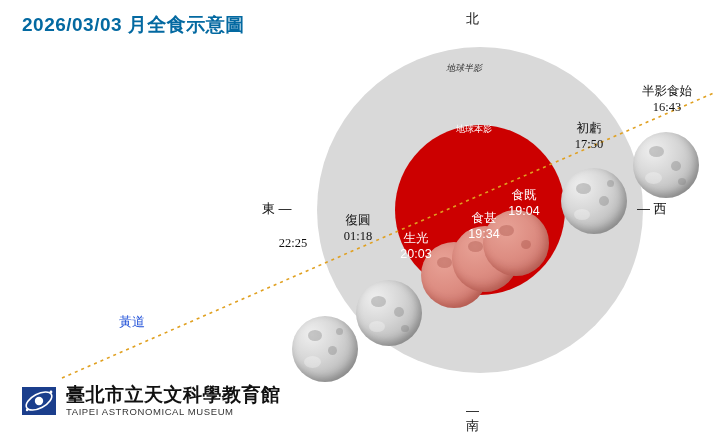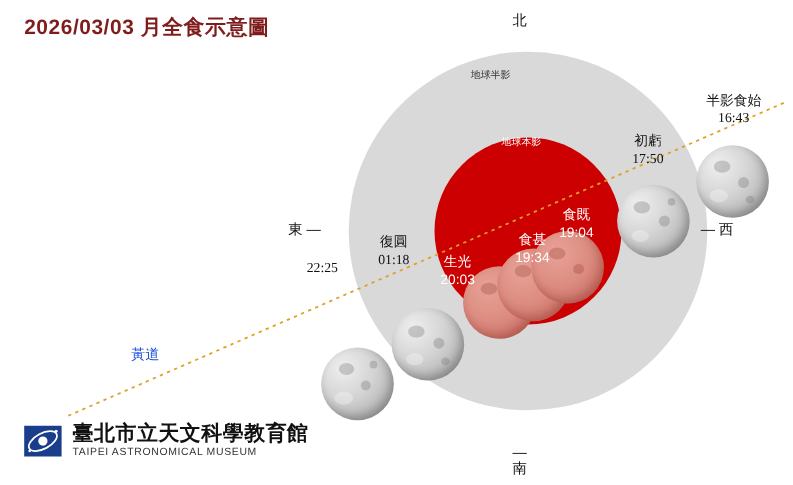--- a/index.html
+++ b/index.html
@@ -18,21 +18,21 @@
     overflow: hidden;
   }
 
   
   #title {
     position: absolute;
     left: 22px;
     top: 12px;
     font-size: 19px;
     font-weight: bold;
-    color: #7f1d1d;
+    color: #0369a1;
     letter-spacing: 0.5px;
     white-space: nowrap;
   }
 
   
   #penumbra {
     position: absolute;
     left: 317px;
     top: 47px;
     width: 326px;
@@ -48,21 +48,21 @@
     height: 170px;
     border-radius: 50%;
     background: #cc0000;
   }
   .region-label {
     position: absolute;
     font-size: 9px;
     color: #333333;
     white-space: nowrap;
   }
-  #penumbra-label { left: 428px; top: 62px; }
+  #penumbra-label { left: 446px; top: 62px; font-style: italic; }
   #umbra-label { left: 456px; top: 123px; color: #ffffff; }
 
   
   #ecliptic {
     position: absolute;
     left: 0px;
     top: 0px;
     width: 721px;
     height: 441px;
     pointer-events: none;

